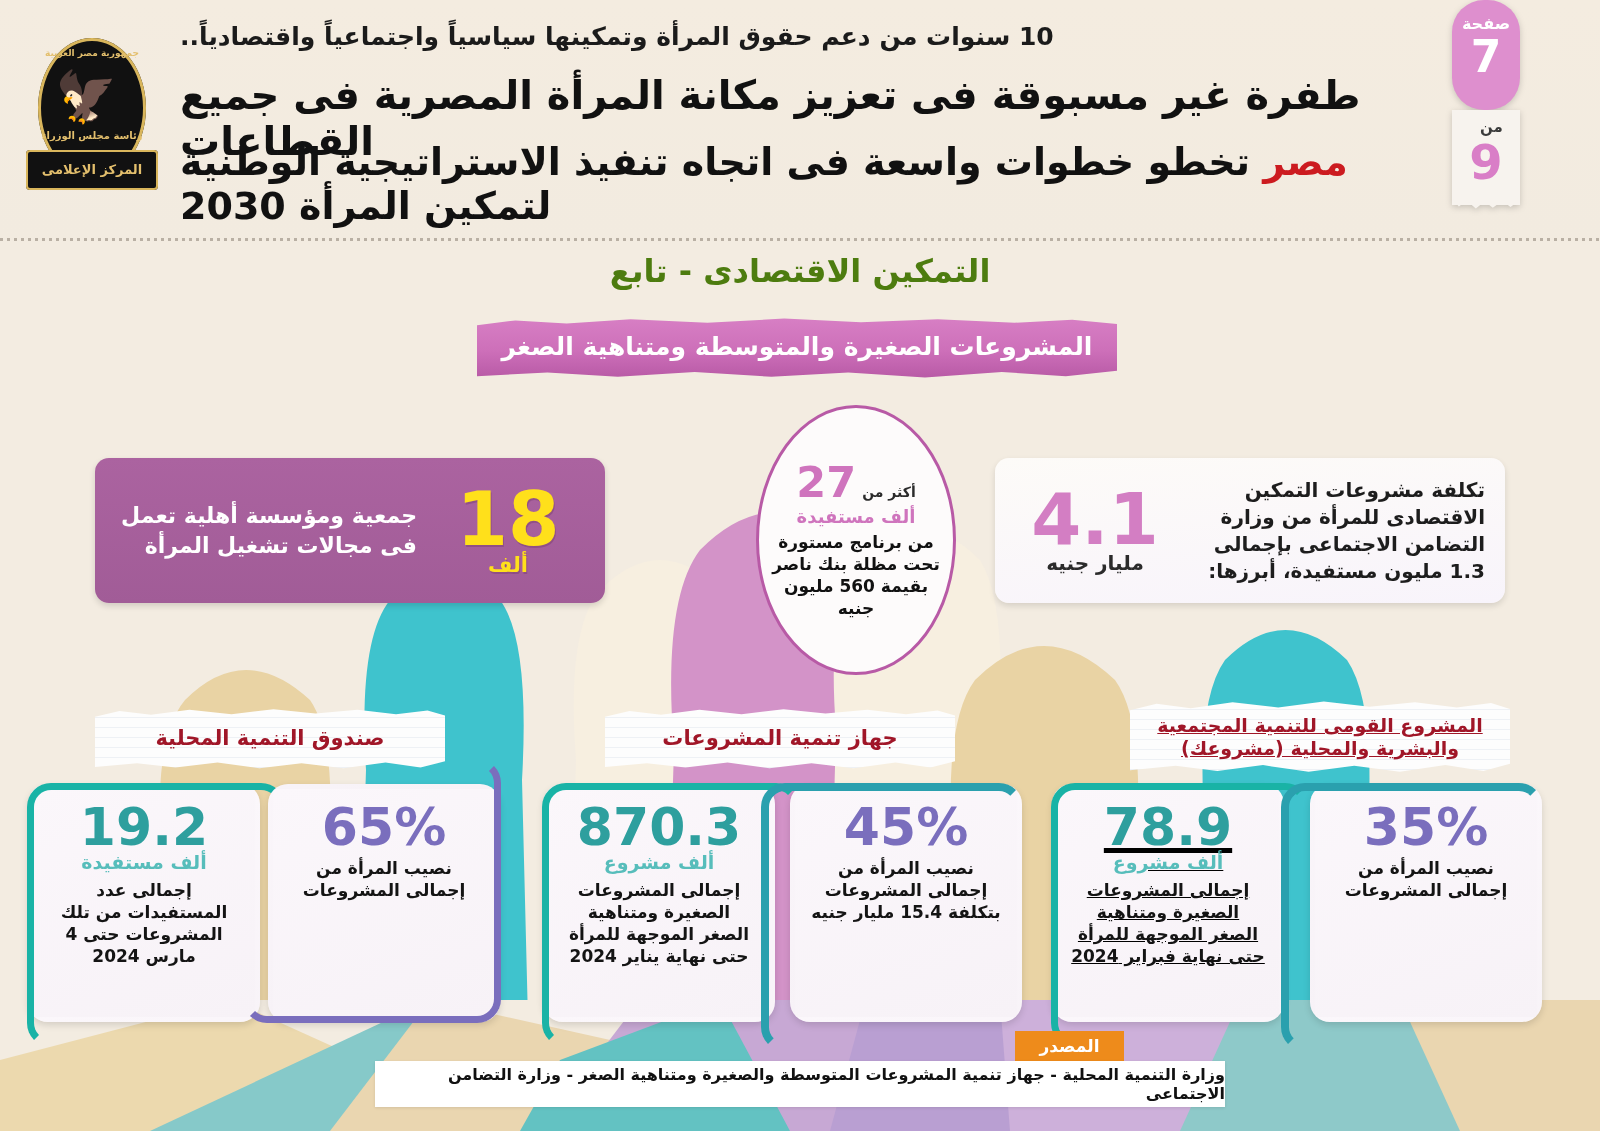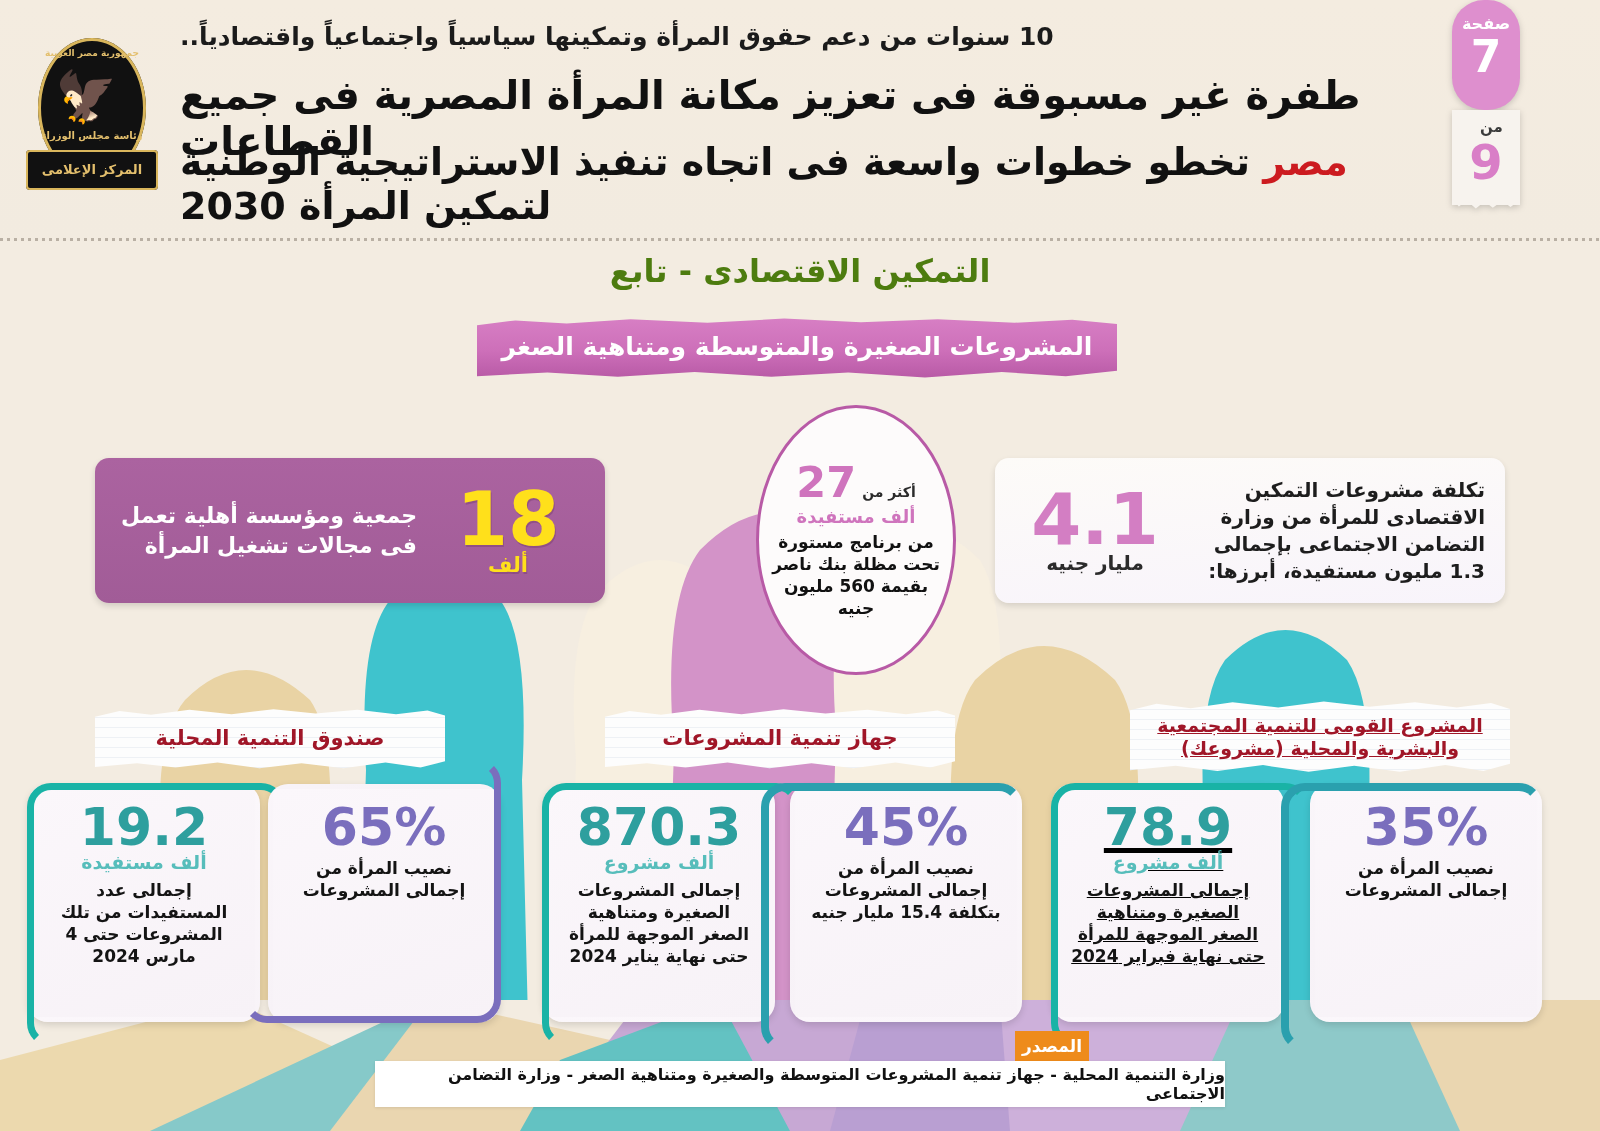--- a/index.html
+++ b/index.html
@@ -240,21 +240,21 @@
 
   .s1 { left: 28px;   }
   .s2 { left: 268px;  }
   .s3 { left: 543px;  }
   .s4 { left: 790px;  }
   .s5 { left: 1052px; text-decoration: underline; }
   .s6 { left: 1310px; }
 
   
   .src-tab {
-    position:absolute; left: 1015px; top: 1031px; width: 74px; height: 30px;
+    position:absolute; left: 1015px; top: 1031px; width: 109px; height: 30px;
     background:#ee8b1b; color:#fff; font-size: 17px; font-weight:bold;
     display:flex; align-items:center; justify-content:center; z-index: 26;
   }
   .src-bar {
     position:absolute; left: 375px; top: 1061px; width: 850px; height: 46px;
     background:#fff; z-index: 26; display:flex; align-items:center; justify-content:center;
     box-shadow: 0 1px 3px rgba(0,0,0,.10);
   }
   .src-bar span { font-size: 16px; font-weight:bold; color:#111; }
 </style>

